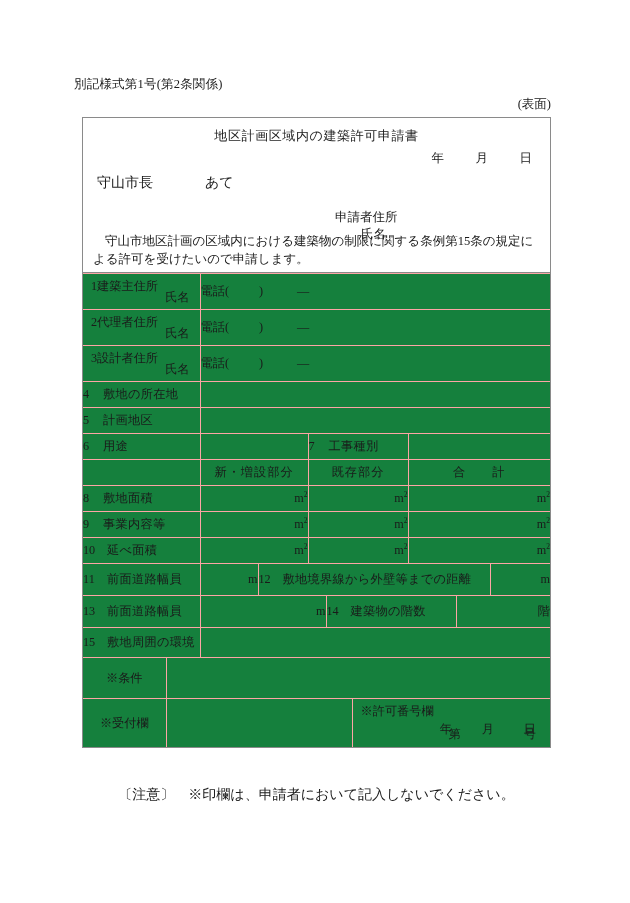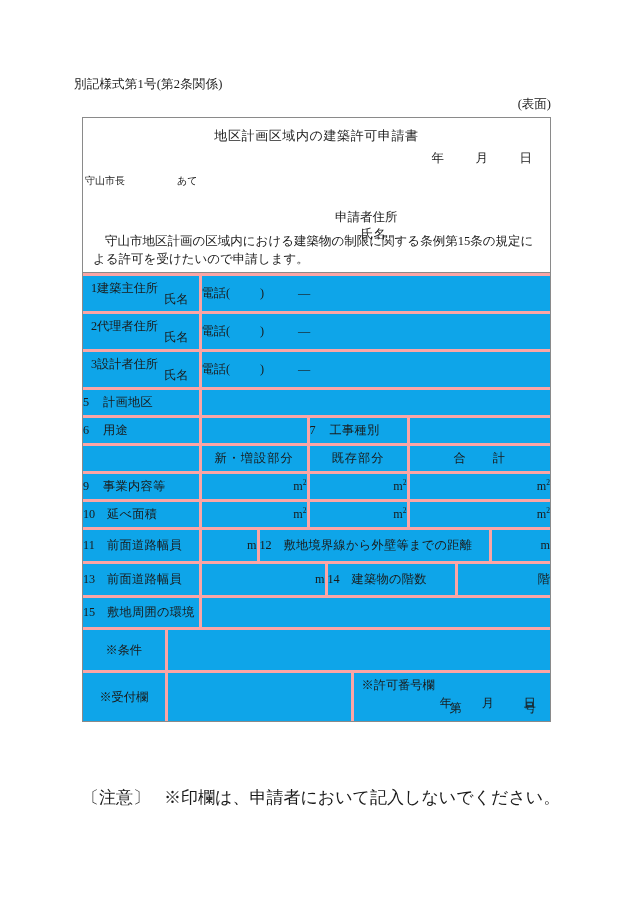--- a/index.html
+++ b/index.html
@@ -73,23 +73,23 @@
     top: 32px;
     font-size: 12.5px;
     white-space: nowrap;
   }
   .date-line span { display: inline-block; }
   .date-line .ji { width: 44px; text-align: left; }
   .date-line .ji:last-child { width: auto; }
 
   .mayor {
     position: absolute;
-    left: 2px;
+    left: 14px;
     top: 56px;
-    font-size: 10px;
+    font-size: 14px;
     white-space: nowrap;
     font-family: Liberation Serif, serif;
   }
   .mayor .ate { margin-left: 52px; }
 
   .applicant {
     position: absolute;
     left: 252px;
     top: 78px;
     font-size: 12.5px;
@@ -108,26 +108,26 @@
     text-indent: 12px;
   }
 
   
   table.grid {
     width: 100%;
     border-collapse: collapse;
     table-layout: fixed;
   }
   table.grid td {
-    border: 3px solid #fca5a5;
+    border: 1px solid #fca5a5;
     font-size: 12.2px;
     padding: 0;
     vertical-align: middle;
     height: 25px;
-    background: #0ea5e9;
+    background: #15803d;
   }
   table.grid td.nb-l { border-left: none; }
   table.grid td.nb-r { border-right: none; }
   table.grid tr:last-child td { border-bottom: none; }
 
   .lbl {
     padding-left: 8px;
     white-space: nowrap;
   }
   .lbl .num {
@@ -223,21 +223,21 @@
     font-size: 12.2px;
   }
 
   
   .note {
     position: absolute;
     left: 82px;
     top: 786px;
     width: 469px;
     text-align: center;
-    font-size: 17px;
+    font-size: 14px;
     white-space: nowrap;
   }
   .note .mark { margin-left: 14px; }
 </style>
 </head>
 <body>
 
 <div class="page">
 
   <div class="form-no">別記様式第1号(第2条関係)</div>
@@ -306,20 +306,24 @@
       </tbody>
     </table>
 
     <table class="grid">
       <colgroup>
           <col style="width:117px">
           <col style="width:350px">
         </colgroup>
       <tbody>
         <tr>
+          <td class="nb-l lbl"><span class="num">4</span><span class="txt">敷地の所在地</span></td>
+          <td class="nb-r"></td>
+        </tr>
+        <tr>
           <td class="nb-l lbl"><span class="num">5</span><span class="txt">計画地区</span></td>
           <td class="nb-r"></td>
         </tr>
       </tbody>
     </table>
 
     <table class="grid">
       <colgroup>
           <col style="width:117px">
           <col style="width:108px">
@@ -343,20 +347,26 @@
     </table>
 
     <table class="grid">
       <colgroup>
           <col style="width:117px">
           <col style="width:108px">
           <col style="width:100px">
           <col style="width:142px">
         </colgroup>
       <tbody>
+        <tr>
+          <td class="nb-l lbl"><span class="num">8</span><span class="txt">敷地面積</span></td>
+          <td class="unit"><span>m</span><sup>2</sup></td>
+          <td class="unit"><span>m</span><sup>2</sup></td>
+          <td class="nb-r unit"><span>m</span><sup>2</sup></td>
+        </tr>
         <tr>
           <td class="nb-l lbl"><span class="num">9</span><span class="txt">事業内容等</span></td>
           <td class="unit"><span>m</span><sup>2</sup></td>
           <td class="unit"><span>m</span><sup>2</sup></td>
           <td class="nb-r unit"><span>m</span><sup>2</sup></td>
         </tr>
         <tr>
           <td class="nb-l lbl"><span class="num w2">10</span><span class="txt">延べ面積</span></td>
           <td class="unit"><span>m</span><sup>2</sup></td>
           <td class="unit"><span>m</span><sup>2</sup></td>

